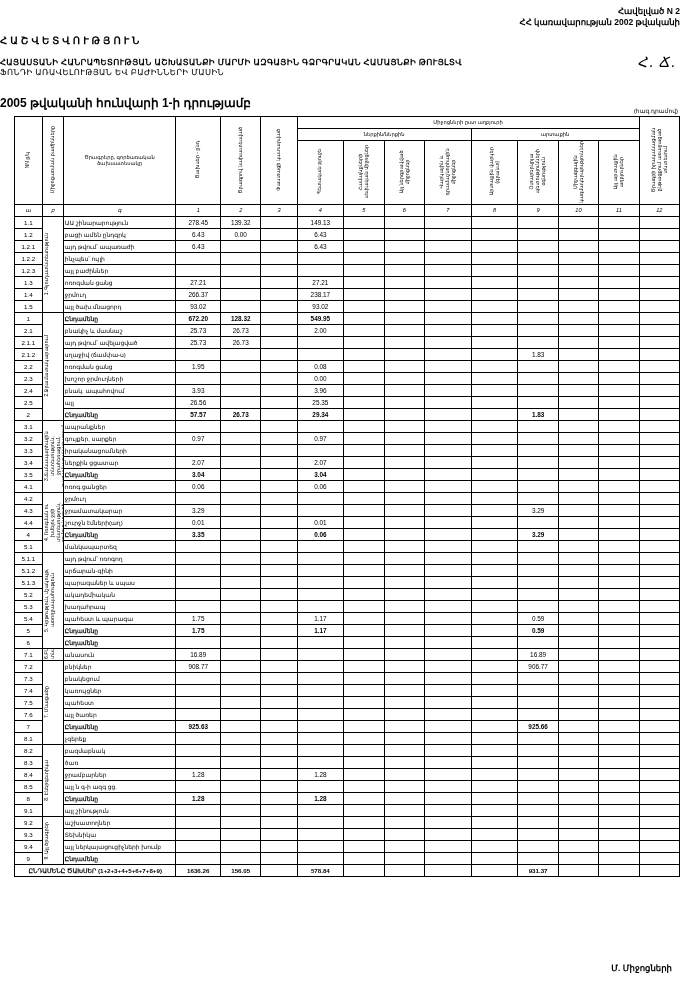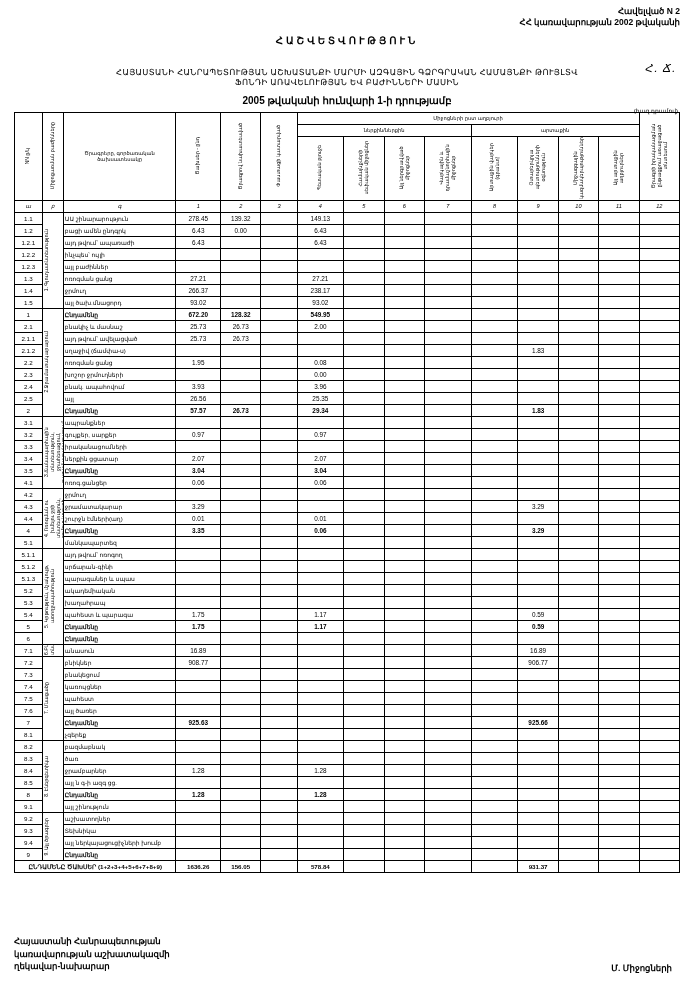--- a/index.html
+++ b/index.html
@@ -8,27 +8,27 @@
     font-family:"Liberation Sans", sans-serif;
     color:#000;
     position:relative;
     overflow:hidden;
   }
   .page{position:relative;width:694px;height:981px;padding:0;box-sizing:border-box;}
 
   
   .hdr{margin:6px 14px 0 0;text-align:right;font-size:8.5px;font-weight:bold;line-height:1.35;}
   .hdr div{white-space:nowrap;}
-  .titleblock{margin-top:6px;text-align:center;}
+  .titleblock{margin-top:6px;text-align:left;}
   .t1{font-size:10px;font-weight:bold;letter-spacing:3px;}
-  .t2{font-size:8.3px;font-weight:normal;letter-spacing:.4px;margin-top:21px;}
+  .t2{font-size:8.3px;font-weight:bold;letter-spacing:.4px;margin-top:11px;}
   .t3{font-size:8.3px;font-weight:normal;letter-spacing:.4px;}
-  .t4{font-size:10px;font-weight:bold;margin-top:8px;}
+  .t4{font-size:12px;font-weight:bold;margin-top:19px;}
   .sign-scribble{
-    position:absolute;right:18px;top:56px;font-size:11px;font-style:italic;
+    position:absolute;right:18px;top:48px;font-size:14px;font-style:italic;
     font-family:"Liberation Serif", serif;letter-spacing:1px;
   }
   .unitnote{position:absolute;right:16px;top:101px;font-size:6px;}
 
   
   table.grid{
     border-collapse:collapse;
     table-layout:fixed;
     margin:6px auto 0 auto;
     width:666px;
@@ -1040,20 +1040,15 @@
       <td class="num"></td>
       <td class="num"></td>
       <td class="num">931.37</td>
       <td class="num"></td>
       <td class="num"></td>
       <td class="num"></td>
     </tr>
   </tbody>
     </table>
 
-  <div class="footer">
-    <div>Հայաստանի Հանրապետության</div>
-    <div>կառավարության աշխատակազմի</div>
-    <div>ղեկավար-նախարար</div>
-  </div>
   <div class="footer-right">Մ. Միջոցների</div>
 
 </div>
 
 </body></html>

